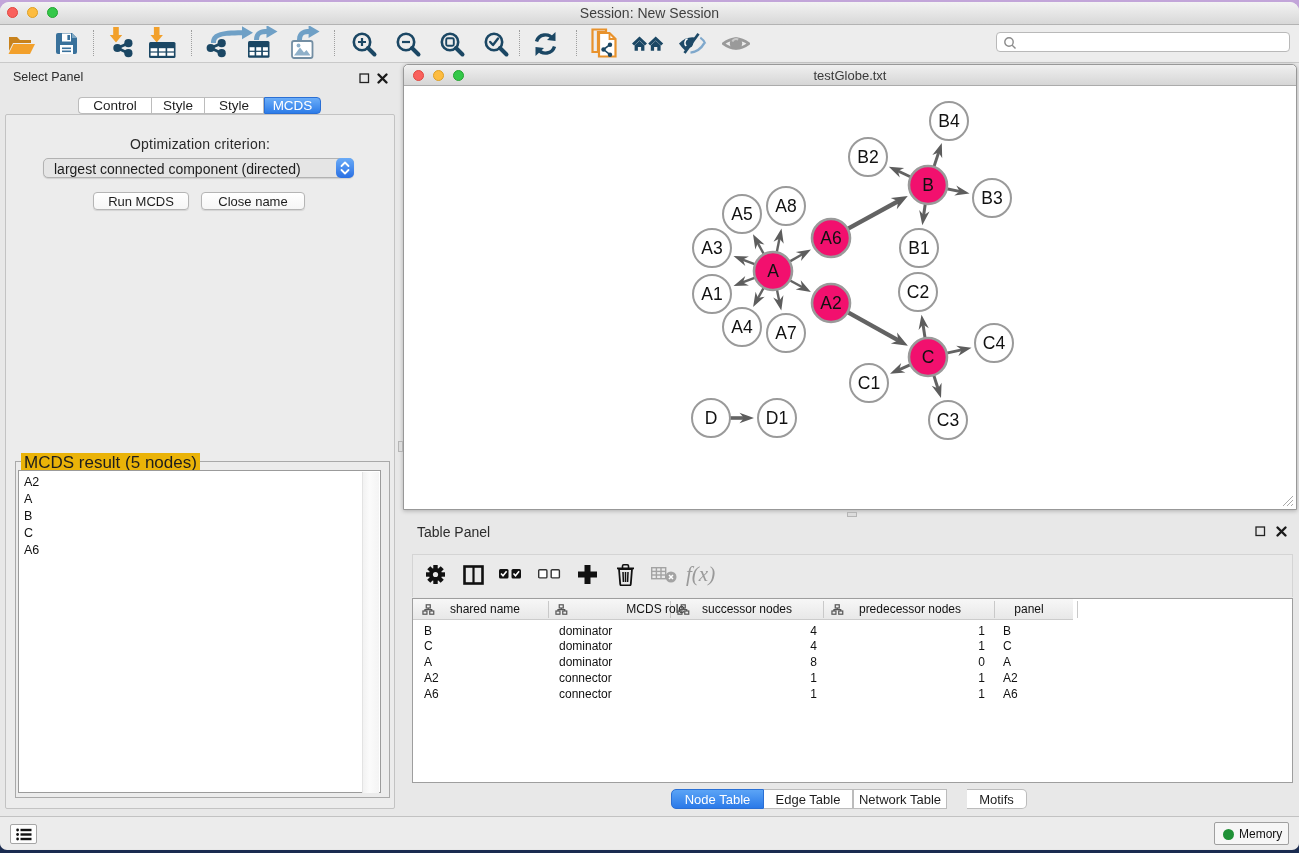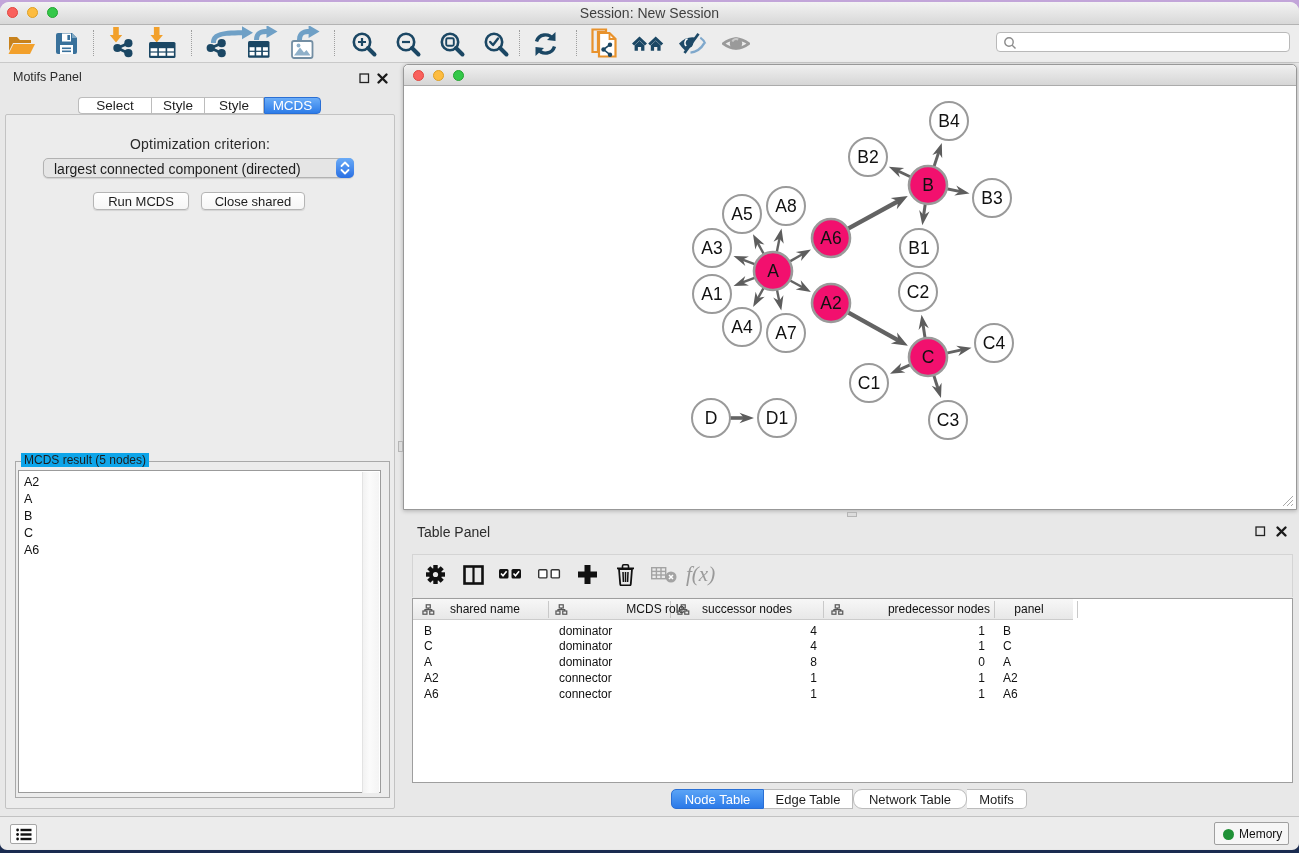--- a/index.html
+++ b/index.html
@@ -15,21 +15,21 @@
 
 #cpTitle { left:13px; top:70px; font-size:12.5px; color:#2c2c2c; }
 #cpPanel { left:5px; top:114px; width:390px; height:695px; background:#ececec; border:1px solid #c3c3c3; border-radius:2px; }
 .tabseg { top:97px; height:17px; background:#fff; border:1px solid #bcbcbc; font-size:13.5px; color:#1e1e1e; text-align:center; line-height:16px; }
 #optLabel { left:5px; top:136px; width:390px; text-align:center; font-size:14px; letter-spacing:0.2px; color:#2a2a2a; }
 #dropdown { left:43px; top:158px; width:311px; height:20px; background:#e5e5e5; border:1px solid #b2b2b2; border-radius:5px; box-shadow:0 1px 1px rgba(0,0,0,0.12); }
 #ddText { left:10px; top:1.5px; font-size:14px; color:#1d1d1d; }
 #ddStep { right:-1px; top:-1px; width:18px; height:20px; border-radius:5px; background:linear-gradient(#6aabf7,#2a70e4); }
 .btn { top:192px; height:18px; background:linear-gradient(#ffffff,#f6f6f6); border:1px solid #b5b5b5; border-radius:4px; font-size:13px; color:#1d1d1d; text-align:center; line-height:17px; box-shadow:0 1px 1px rgba(0,0,0,0.10); }
 #fieldset { left:15px; top:461px; width:375px; height:337px; border:1px solid #a9a9a9; }
-#fsLegend { left:21px; top:453px; background:#0ea5e9; padding:0 3px; font-size:12px; color:#1d1d1d; }
+#fsLegend { left:21px; top:453px; background:#eab308; padding:0 3px; font-size:17px; color:#1d1d1d; }
 #listbox { left:18px; top:470px; width:363px; height:323px; background:#fff; border:1px solid #9b9b9b; font-size:12.5px; color:#111; }
 #listbox { padding-top:3px; } #listbox > div { line-height:17px; padding-left:5px; }
 #lbScroll { right:1px; top:1px; width:17px; height:321px; background:linear-gradient(90deg,#f2f2f2,#fbfbfb 40%,#f4f4f4); border-left:1px solid #e3e3e3; }
 
 #netwin { left:403px; top:64px; width:894px; height:446px; background:#fff; border:1px solid #989898; border-radius:5px 5px 0 0; box-shadow:0 1px 4px rgba(0,0,0,0.25); }
 #nwTitle { left:0; top:0; width:100%; height:21px; background:linear-gradient(#f0f0f0,#d6d6d6); border-bottom:1px solid #ababab; border-radius:5px 5px 0 0; }
 #nwText { width:100%; text-align:center; top:3px; font-size:13px; color:#3a3a3a; }
 .tl2 { width:11px; height:11px; border-radius:50%; top:5px; }
 
 #tpTitle { left:417px; top:524px; font-size:14px; color:#2c2c2c; }
@@ -169,60 +169,61 @@
 <div class="abs sep" style="left:334px;"></div>
 <div class="abs sep" style="left:519px;"></div>
 <div class="abs sep" style="left:576px;"></div>
 <div class="abs" id="searchbox">
     <svg class="abs" style="left:6px;top:3px;" width="14" height="14" viewBox="0 0 14 14">
       <circle cx="6" cy="6" r="4.2" fill="none" stroke="#8b8b8b" stroke-width="1.4"></circle>
       <line x1="9.2" y1="9.2" x2="12.5" y2="12.5" stroke="#8b8b8b" stroke-width="1.4"></line>
     </svg>
   </div>
 
-<div class="abs" id="cpTitle">Motifs Panel</div>
+<div class="abs" id="cpTitle">Select Panel</div>
 <svg class="abs" style="left:359px;top:73px;" width="11" height="11" viewBox="0 0 11 11">
     <rect x="1" y="1" width="8.5" height="8.5" fill="none" stroke="#222" stroke-width="1.3"></rect>
   </svg>
 <svg class="abs" style="left:376px;top:72px;" width="13" height="13" viewBox="0 0 13 13">
     <path d="M2.5 2.5 L10.5 10.5 M10.5 2.5 L2.5 10.5" stroke="#1a1a1a" stroke-width="2.4" stroke-linecap="round"></path>
   </svg>
 <div class="abs" id="cpPanel"></div>
-<div class="abs tabseg" style="left:78px;  width:73px; border-radius:4px 0 0 4px; border-right:none;">Select</div>
+<div class="abs tabseg" style="left:78px;  width:73px; border-radius:4px 0 0 4px; border-right:none;">Control</div>
 <div class="abs tabseg" style="left:151px; width:53px; border-right:none;">Style</div>
 <div class="abs tabseg" style="left:204px; width:60px;">Style</div>
 <div class="abs tabseg" style="left:264px; width:57px; border-radius:0 4px 4px 0; background:linear-gradient(#6badf8,#2d7ce8); color:#fff; border-color:#2a6fd4;">MCDS</div>
 <div class="abs" id="optLabel">Optimization criterion:</div>
 <div class="abs" id="dropdown">
     <div class="abs" id="ddText">largest connected component (directed)</div>
 <div class="abs" id="ddStep">
       <svg class="abs" style="left:3px;top:2px;" width="12" height="16" viewBox="0 0 12 16">
         <path d="M2.5 6 L6 2.5 L9.5 6" fill="none" stroke="#fff" stroke-width="1.8" stroke-linejoin="round" stroke-linecap="round"></path>
         <path d="M2.5 10 L6 13.5 L9.5 10" fill="none" stroke="#fff" stroke-width="1.8" stroke-linejoin="round" stroke-linecap="round"></path>
       </svg>
     </div>
   </div>
 <div class="abs btn" style="left:93px; width:96px;">Run MCDS</div>
-<div class="abs btn" style="left:201px; width:104px;">Close shared</div>
+<div class="abs btn" style="left:201px; width:104px;">Close name</div>
 <div class="abs" id="fieldset"></div>
 <div class="abs" id="fsLegend">MCDS result (5 nodes)</div>
 <div class="abs" id="listbox">
     <div>A2</div>
     <div>A</div>
     <div>B</div>
     <div>C</div>
     <div>A6</div>
     <div class="abs" id="lbScroll"></div>
   </div>
 
 <div class="abs" id="netwin">
 <div class="abs" id="nwTitle"></div>
 <div class="abs tl2" style="left:9px; background:#f9615d; border:0.5px solid #e2463f;"></div>
 <div class="abs tl2" style="left:29px; background:#fdbc40; border:0.5px solid #dfa023;"></div>
 <div class="abs tl2" style="left:49px; background:#34c849; border:0.5px solid #24a532;"></div>
+<div class="abs" id="nwText">testGlobe.txt</div>
 <svg class="abs" style="left:1px;top:22px;" width="891" height="423" viewBox="0 0 891 423">
 <line x1="358.9" y1="167.3" x2="352.3" y2="155.1" stroke="#636363" stroke-width="2.4"></line>
 <path d="M348.0 147.2 L359.5 157.5 L352.8 156.0 L350.3 162.4 Z" fill="#5d5d5d"></path>
 <line x1="371.7" y1="165.4" x2="374.7" y2="150.4" stroke="#636363" stroke-width="2.4"></line>
 <path d="M376.5 141.6 L378.7 156.8 L374.5 151.4 L368.5 154.8 Z" fill="#5d5d5d"></path>
 <line x1="350.2" y1="177.3" x2="336.9" y2="172.3" stroke="#636363" stroke-width="2.4"></line>
 <path d="M328.5 169.1 L343.9 169.4 L337.9 172.6 L340.3 179.1 Z" fill="#5d5d5d"></path>
 <line x1="350.2" y1="190.7" x2="336.9" y2="195.7" stroke="#636363" stroke-width="2.4"></line>
 <path d="M328.5 198.9 L340.3 188.9 L337.9 195.4 L343.9 198.6 Z" fill="#5d5d5d"></path>
 <line x1="358.8" y1="200.6" x2="352.5" y2="212.0" stroke="#636363" stroke-width="2.4"></line>
@@ -407,21 +408,21 @@
     </svg>
 <div class="abs th" style="left:254px;width:160px;text-align:center;">successor nodes</div>
 <svg class="abs" style="left:418px;top:5px;" width="13" height="11" viewBox="0 0 12.5 11">
       <g fill="none" stroke="#555" stroke-width="1.2">
         <rect x="4" y="0.8" width="4" height="3.2"></rect>
         <rect x="0.7" y="7" width="4" height="3.2"></rect>
         <rect x="7.5" y="7" width="4" height="3.2"></rect>
         <path d="M6 4 L6 5.6 M2.7 7 L2.7 5.6 L9.5 5.6 L9.5 7"></path>
       </g>
     </svg>
-<div class="abs th" style="left:417px;width:160px;text-align:right;">predecessor nodes</div>
+<div class="abs th" style="left:417px;width:160px;text-align:center;">predecessor nodes</div>
 <div class="abs th" style="left:536px;width:160px;text-align:center;">panel</div>
 
 <div class="abs td" style="left:11px;top:24.7px;">B</div>
 <div class="abs td" style="left:146px;top:24.7px;">dominator</div>
 <div class="abs td" style="left:304px;top:24.7px;width:100px;text-align:right;">4</div>
 <div class="abs td" style="left:472px;top:24.7px;width:100px;text-align:right;">1</div>
 <div class="abs td" style="left:590px;top:24.7px;">B</div>
 <div class="abs td" style="left:11px;top:40.4px;">C</div>
 <div class="abs td" style="left:146px;top:40.4px;">dominator</div>
 <div class="abs td" style="left:304px;top:40.4px;width:100px;text-align:right;">4</div>
@@ -439,21 +440,21 @@
 <div class="abs td" style="left:590px;top:71.8px;">A2</div>
 <div class="abs td" style="left:11px;top:87.5px;">A6</div>
 <div class="abs td" style="left:146px;top:87.5px;">connector</div>
 <div class="abs td" style="left:304px;top:87.5px;width:100px;text-align:right;">1</div>
 <div class="abs td" style="left:472px;top:87.5px;width:100px;text-align:right;">1</div>
 <div class="abs td" style="left:590px;top:87.5px;">A6</div>
 </div>
 
 <div class="abs btab" style="left:671px; width:93px; border-radius:5px 0 0 5px; background:linear-gradient(#5ba4f6,#2a79e8); color:#fff; border-color:#2a6fd4;">Node Table</div>
 <div class="abs btab" style="left:764px; width:89px; border-left:none;">Edge Table</div>
-<div class="abs btab" style="left:853px; width:114px; border-left:1px solid #bcbcbc;border-radius:9px;">Network Table</div>
+<div class="abs btab" style="left:853px; width:94px; border-left:1px solid #bcbcbc;">Network Table</div>
 <div class="abs btab" style="left:967px; width:60px; border-left:none; border-radius:0 5px 5px 0;">Motifs</div>
 <div class="abs" id="statusbar"></div>
 <div class="abs" id="listbtn">
     <svg class="abs" style="left:5px;top:3px;" width="16" height="13" viewBox="0 0 16 13">
       <circle cx="1.6" cy="2" r="1.4" fill="#111"></circle>
       <circle cx="1.6" cy="6.5" r="1.4" fill="#111"></circle>
       <circle cx="1.6" cy="11" r="1.4" fill="#111"></circle>
       <rect x="4.5" y="0.8" width="11" height="2.4" fill="#111"></rect>
       <rect x="4.5" y="5.3" width="11" height="2.4" fill="#111"></rect>
       <rect x="4.5" y="9.8" width="11" height="2.4" fill="#111"></rect>

